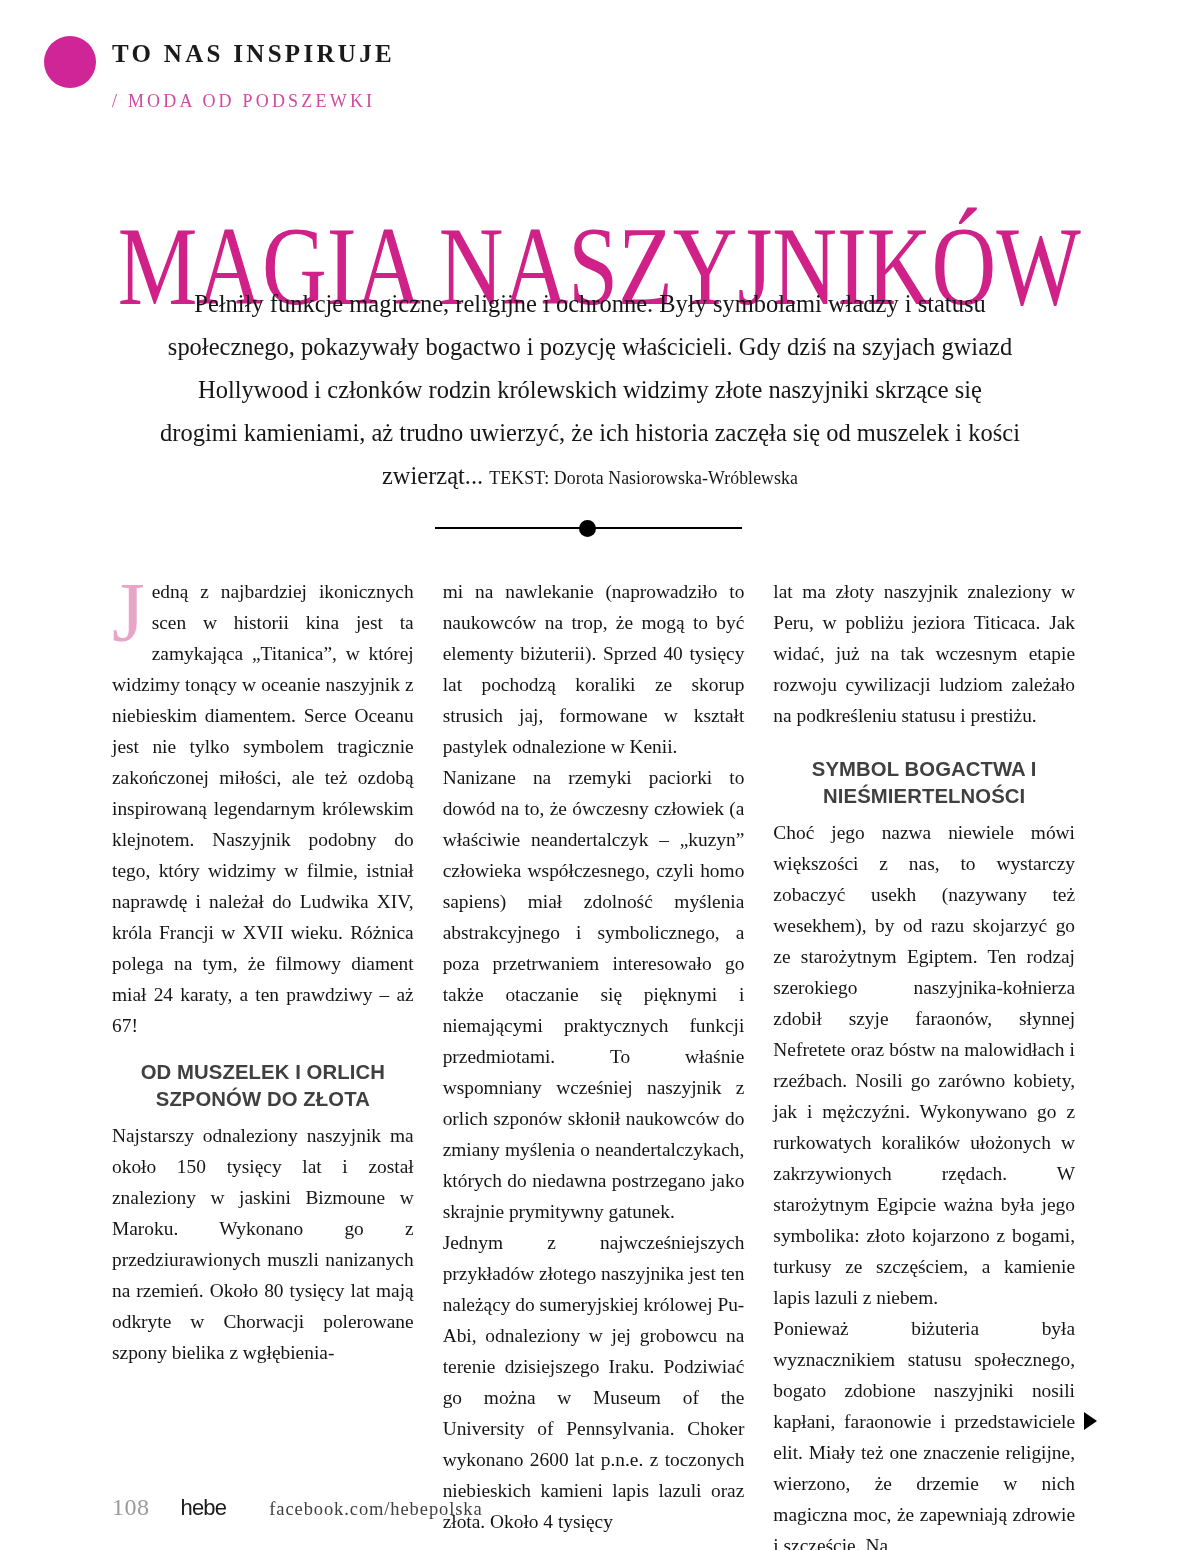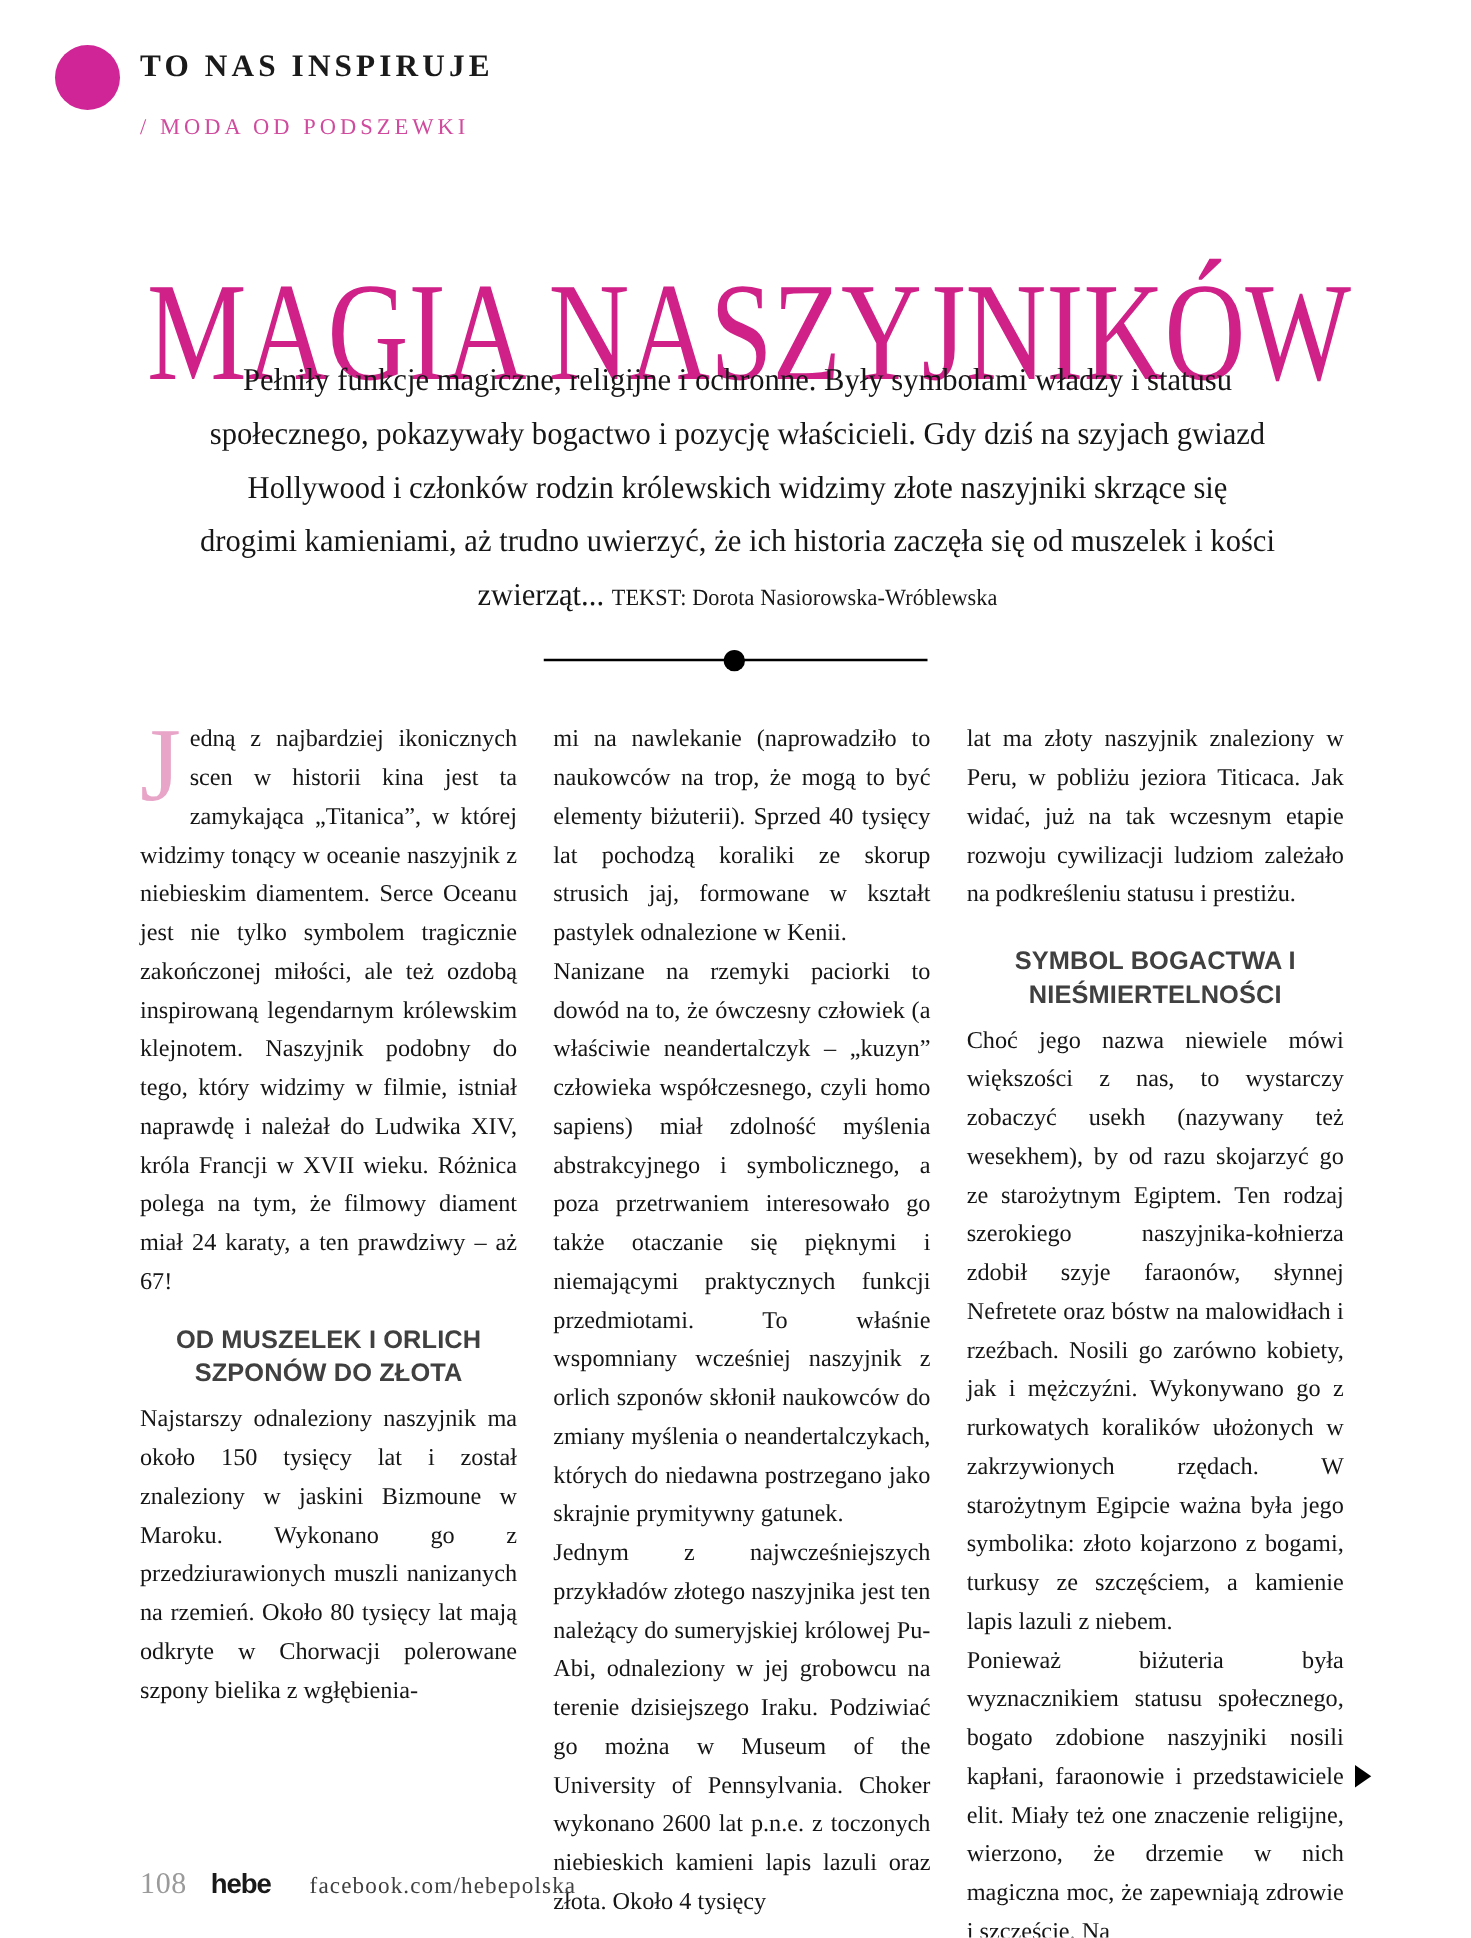--- a/index.html
+++ b/index.html
@@ -162,31 +162,31 @@
     border-top: 9px solid transparent;
     border-bottom: 9px solid transparent;
   }
 
   
   .footer {
     position: absolute;
     left: 112px; top: 1494px;
     display: flex;
     align-items: baseline;
-    gap: 4px;
+    gap: 16px;
   }
   .folio {
     font-family: "Liberation Serif", "DejaVu Serif", serif;
     font-size: 24px;
     color: #9a9a9a;
     letter-spacing: 0.5px;
   }
   .brand {
     font-family: "Liberation Sans", "DejaVu Sans", sans-serif;
-    font-weight: 700;
+    font-weight: 400;
     font-size: 22px;
     color: #1a1a1a;
     letter-spacing: -0.8px;
     margin-left: 15px;
   }
   .social {
     font-family: "Liberation Serif", "DejaVu Serif", serif;
     font-size: 18.5px;
     color: #404040;
     letter-spacing: 0.9px;

